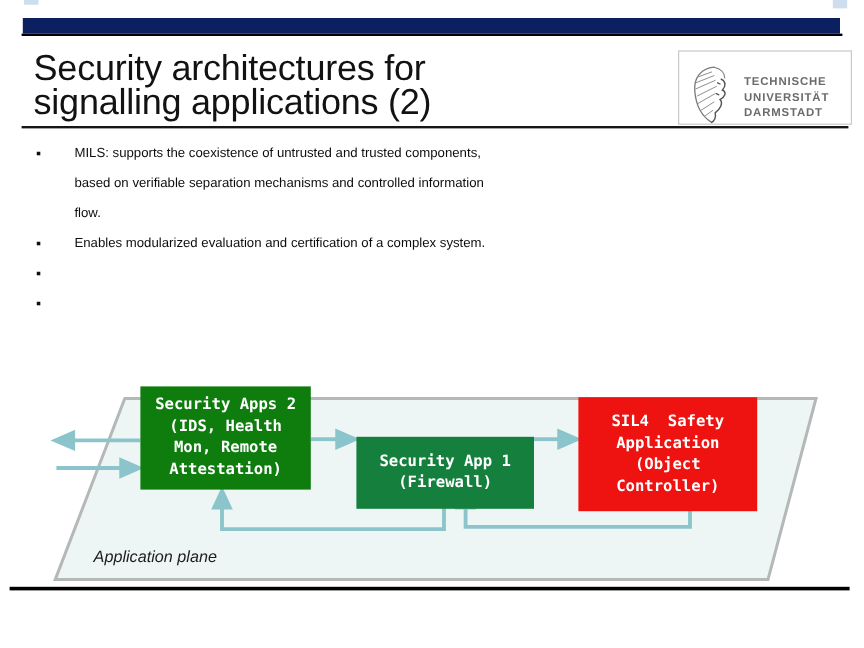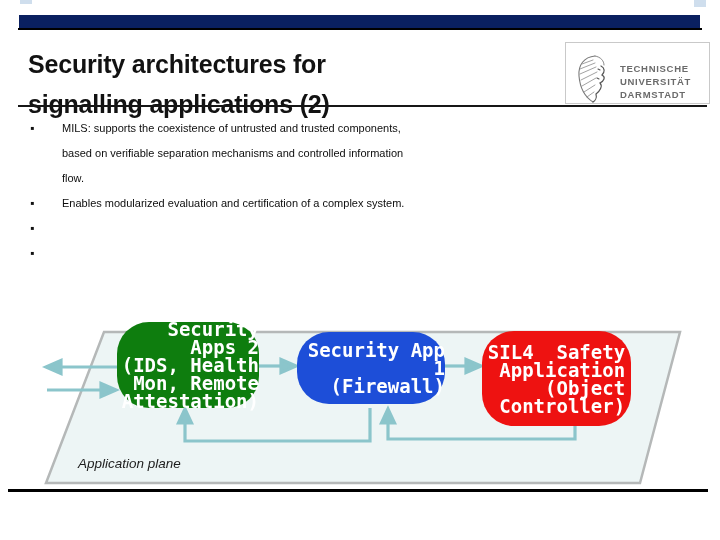--- a/index.html
+++ b/index.html
@@ -23,21 +23,21 @@
     position: absolute; left: 19px; top: 15px;
     width: 681px; height: 13px; background: #0a2060;
   }
   .header-rule {
     position: absolute; left: 18px; top: 28px;
     width: 684px; height: 2px; background: #000000;
   }
 
   .slide-title {
     position: absolute; left: 28px; top: 44px;
-    font-size: 25px; font-weight: bold; line-height: 40px;
+    font-size: 30px; font-weight: normal; line-height: 28px;
     color: #121212; letter-spacing: -0.2px; white-space: pre-line;
   }
 
   .title-rule {
     position: absolute; left: 18px; top: 105px;
     width: 689px; height: 2px; background: #161616;
   }
 
   
   .logo-box {
@@ -62,26 +62,26 @@
     color: #0d0d0d; font-size: 11px; line-height: 25px;
     white-space: pre-line;
   }
 
   
   .diagram-svg { position: absolute; left: 0; top: 300px; width: 720px; height: 210px; }
 
   .app-box {
     position: absolute;
     display: flex; align-items: center; justify-content: center;
-    text-align: right; color: #ffffff; font-weight: bold;
+    text-align: center; color: #ffffff; font-weight: bold;
     font-family: "DejaVu Sans Mono", monospace;
-    font-size: 19px; line-height: 18px; white-space: pre-wrap; border-radius: 32px;
+    font-size: 13px; line-height: 18px; white-space: pre-wrap;
   }
   .box-green  { left: 117px; top: 322px; width: 142px; height: 86px; background: #0e7d0e; }
-  .box-yellow { left: 297px; top: 332px; width: 148px; height: 72px; background: #1d4ed8; }
+  .box-yellow { left: 297px; top: 364px; width: 148px; height: 60px; background: #15803d; }
   .box-red    { left: 482px; top: 331px; width: 149px; height: 95px; background: #ee1211; }
 
   .plane-label {
     position: absolute; left: 78px; top: 456px;
     font-style: italic; font-size: 13.5px; color: #1d1d1d; text-align: center;
   }
 
   .bottom-rule {
     position: absolute; left: 8px; top: 489px;
     width: 700px; height: 3px; background: #000000;

